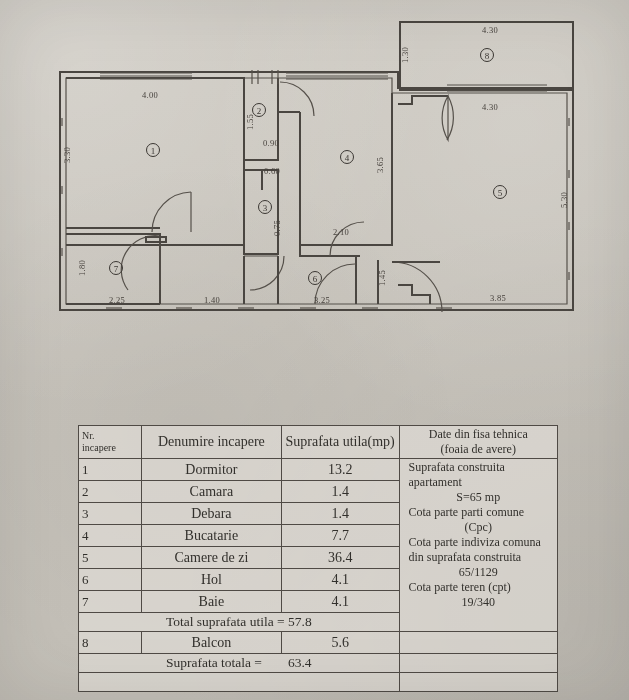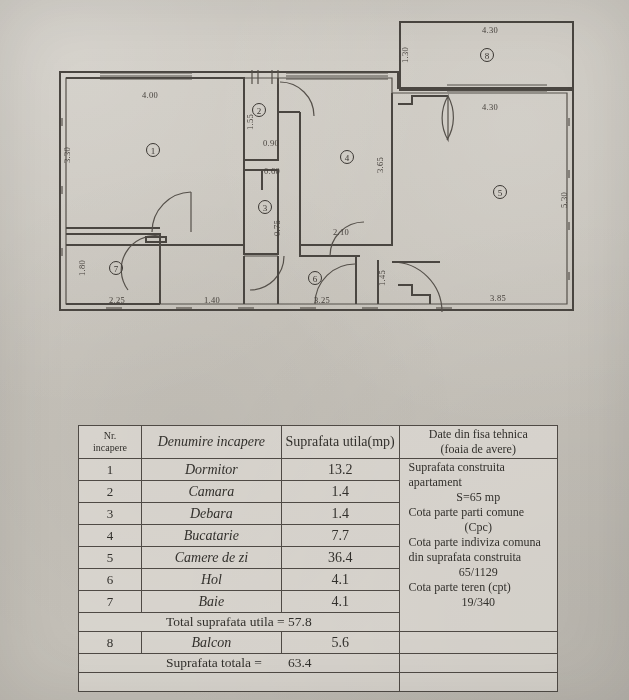--- a/index.html
+++ b/index.html
@@ -47,22 +47,22 @@
   table#spec-table{
     border-collapse:collapse;width:480px;
     background:rgba(233,230,224,.55);
   }
   #spec-table td,#spec-table th{
     border:1px solid #4f4a45;
     padding:1px 3px;
     font-weight:normal;
     color:#32302c;
   }
-  .c-nr{width:58px;text-align:center;font-size:13px;margin-top:34px;}
-  .c-name{width:140px;text-align:center;font-size:14px;font-style:italic;}
+  .c-nr{width:58px;text-align:left;font-size:13px;margin-top:34px;}
+  .c-name{width:140px;text-align:center;font-size:14px;}
   .c-area{width:116px;text-align:center;font-size:14px;}
   .c-data{width:160px;text-align:center;font-size:12px;line-height:1.25;vertical-align:top;}
   thead td{font-size:10.5px;text-align:center;line-height:1.2;padding:3px 2px;}
   .hdr-nr{font-size:10px;}
   .row-h{height:22px;}
   .total-row td{text-align:center;font-size:13.5px;padding:2px;}
   .blank-row td{height:16px;}
   .data-block{padding:4px 2px;}
   .data-line{display:block;}
   .data-line.center{text-align:center;}

